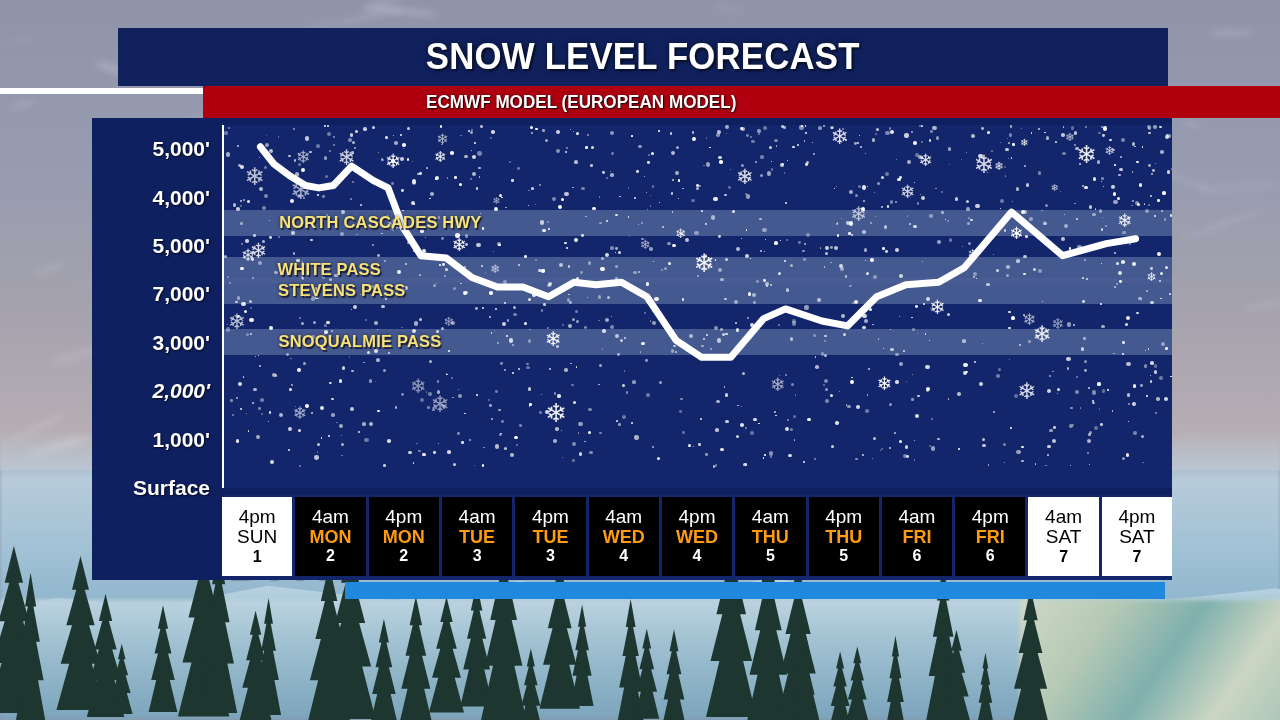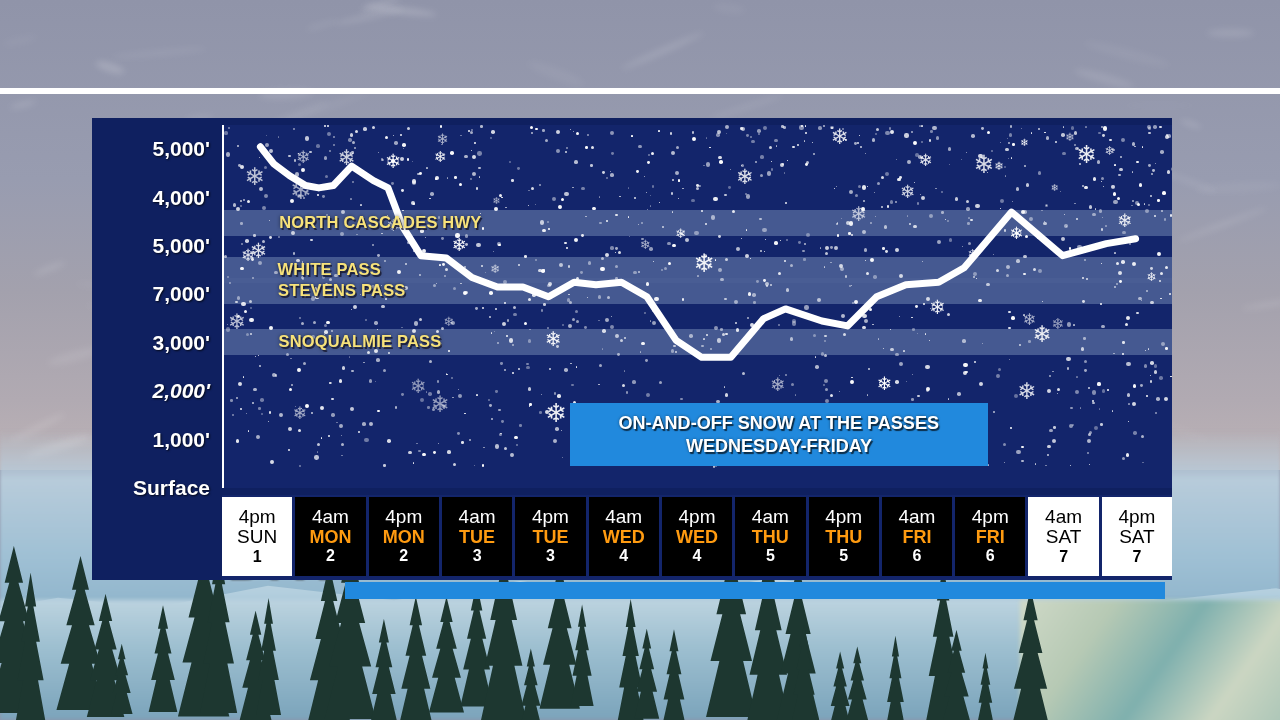--- a/index.html
+++ b/index.html
@@ -306,21 +306,27 @@
       <div class="tree" style="width: 43.5928px; height: 95.2051px; left: 934.698px; bottom: -5.06524px;"></div>
       <div class="tree" style="width: 24.2157px; height: 71.3042px; left: 973.345px; bottom: -4.02919px;"></div>
       <div class="tree" style="width: 59.2201px; height: 143.099px; left: 1000.96px; bottom: -11.805px;"></div>
     </div>
 </div>
 
 <div id="graphic">
 
   <div class="white-strip"></div>
 
-
+  <div class="title-bar">
+    <span class="title-text">SNOW LEVEL FORECAST</span>
+  </div>
+
+  <div class="sub-bar">
+    <span class="sub-text">ECMWF MODEL (EUROPEAN MODEL)</span>
+  </div>
 
   <div class="panel">
 
     <div class="yaxis" id="yaxis">
         <div class="ytick" style="top: 31.2px;">5,000'</div>
         <div class="ytick" style="top: 79.6px;">4,000'</div>
         <div class="ytick" style="top: 128px;">5,000'</div>
         <div class="ytick" style="top: 176.4px;">7,000'</div>
         <div class="ytick" style="top: 224.8px;">3,000'</div>
         <div class="ytick" style="top: 273.2px; font-style: italic;">2,000'</div>
@@ -1636,24 +1642,20 @@
       <div id="passlabels">
           <div class="passlabel" style="left: 52px; top: 87.9132px;">NORTH CASCADES HWY</div>
           <div class="passlabel" style="left: 52px; top: 135.2px;">WHITE PASS</div>
           <div class="passlabel" style="left: 52px; top: 156.448px;">STEVENS PASS</div>
           <div class="passlabel" style="left: 52px; top: 206.735px;">SNOQUALMIE PASS</div>
         </div>
     </div>
 
     <div class="dry">DRY</div>
 
-    <div class="callout">
-      <div>ON-AND-OFF SNOW AT THE PASSES</div>
-      <div>WEDNESDAY-FRIDAY</div>
-    </div>
 
     <div class="datestrip" id="datestrip">
         <div class="datecell light">
           <div class="dc-time">4pm</div>
           <div class="dc-day">SUN</div>
           <div class="dc-num">1</div>
         </div>
         <div class="datecell">
           <div class="dc-time">4am</div>
           <div class="dc-day">MON</div>

